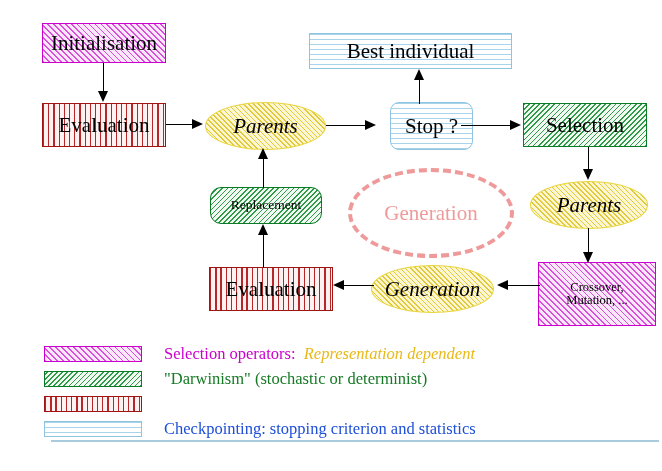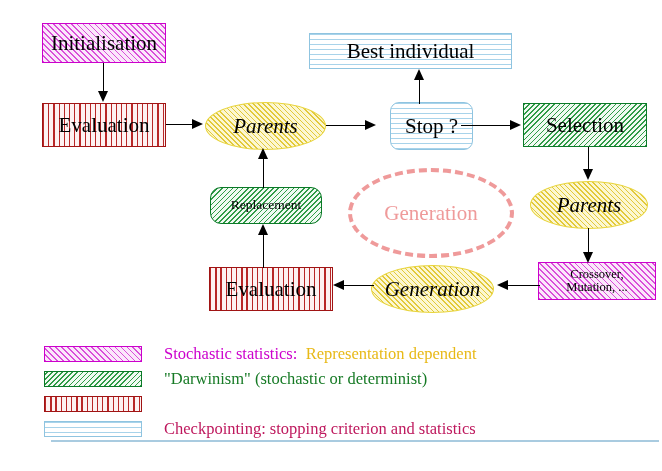--- a/index.html
+++ b/index.html
@@ -75,24 +75,24 @@
   .arw-l{border-top:5.5px solid transparent;border-bottom:5.5px solid transparent;border-right:11px solid #000;}
   .arw-d{border-left:5px solid transparent;border-right:5px solid transparent;border-top:11px solid #000;}
   .arw-u{border-left:5px solid transparent;border-right:5px solid transparent;border-bottom:11px solid #000;}
 
   
   .legend{position:absolute;left:26px;top:341px;width:610px;}
   .lg-row{display:flex;align-items:center;height:25px;}
   .lg-sw{width:98px;height:16px;box-sizing:border-box;flex:0 0 auto;}
   .lg-txt{margin-left:22px;font-size:16.5px;white-space:pre;}
   .c-magenta{color:#cc00cc;}
-  .c-gold{color:#e8b917;}
+  .c-gold{color:#e8b917;font-style:italic;}
   .c-green{color:#167a25;}
   .c-red{color:#cc1111;}
-  .c-blue{color:#be185d;}
+  .c-blue{color:#1d4ed8;}
 
   .bottom-rule{position:absolute;left:33px;top:440px;width:608px;height:2px;background:#a9cbe0;}
 
   .t16{font-size:21px;}
   .t12{font-size:13.5px;}
   .t11{font-size:12.5px;}
   .gen-txt{font-size:21px;}
 </style>
 </head>
 <body>
@@ -136,21 +136,21 @@
   </div>
 
   <div class="node fill-red t16" style="left:191px;top:267px;width:124px;height:44px;">
     <span>Evaluation</span>
   </div>
 
   <div class="node fill-yellow ellipse t16" style="left:353px;top:265px;width:123px;height:48px;">
     <span>Generation</span>
   </div>
 
-  <div class="node fill-magenta t11" style="left:520px;top:262px;width:118px;height:38px;">
+  <div class="node fill-magenta t11" style="left:520px;top:262px;width:118px;height:64px;">
     <span>Crossover,
 Mutation, ...</span>
   </div>
 
   <div class="ln lnv" style="left:85px;top:63px;height:30px;"></div>
   <div class="arw arw-d" style="left:80px;top:91px;"></div>
 
   <div class="ln lnh" style="left:148px;top:124px;width:29px;"></div>
   <div class="arw arw-r" style="left:174px;top:119px;"></div>
 
@@ -178,21 +178,21 @@
   <div class="ln lnv" style="left:245px;top:232px;height:36px;"></div>
   <div class="arw arw-u" style="left:240px;top:224px;"></div>
 
   <div class="ln lnv" style="left:245px;top:156px;height:32px;"></div>
   <div class="arw arw-u" style="left:240px;top:148px;"></div>
 
   <div class="legend">
 
     <div class="lg-row">
       <div class="lg-sw fill-magenta"></div>
-      <div class="lg-txt"><span class="c-magenta">Stochastic statistics:</span><span class="c-gold">  Representation dependent</span></div>
+      <div class="lg-txt"><span class="c-magenta">Selection operators:</span><span class="c-gold">  Representation dependent</span></div>
     </div>
 
     <div class="lg-row">
       <div class="lg-sw fill-green"></div>
       <div class="lg-txt c-green">"Darwinism" (stochastic or determinist)</div>
     </div>
 
     <div class="lg-row">
       <div class="lg-sw fill-red"></div>
     </div>

